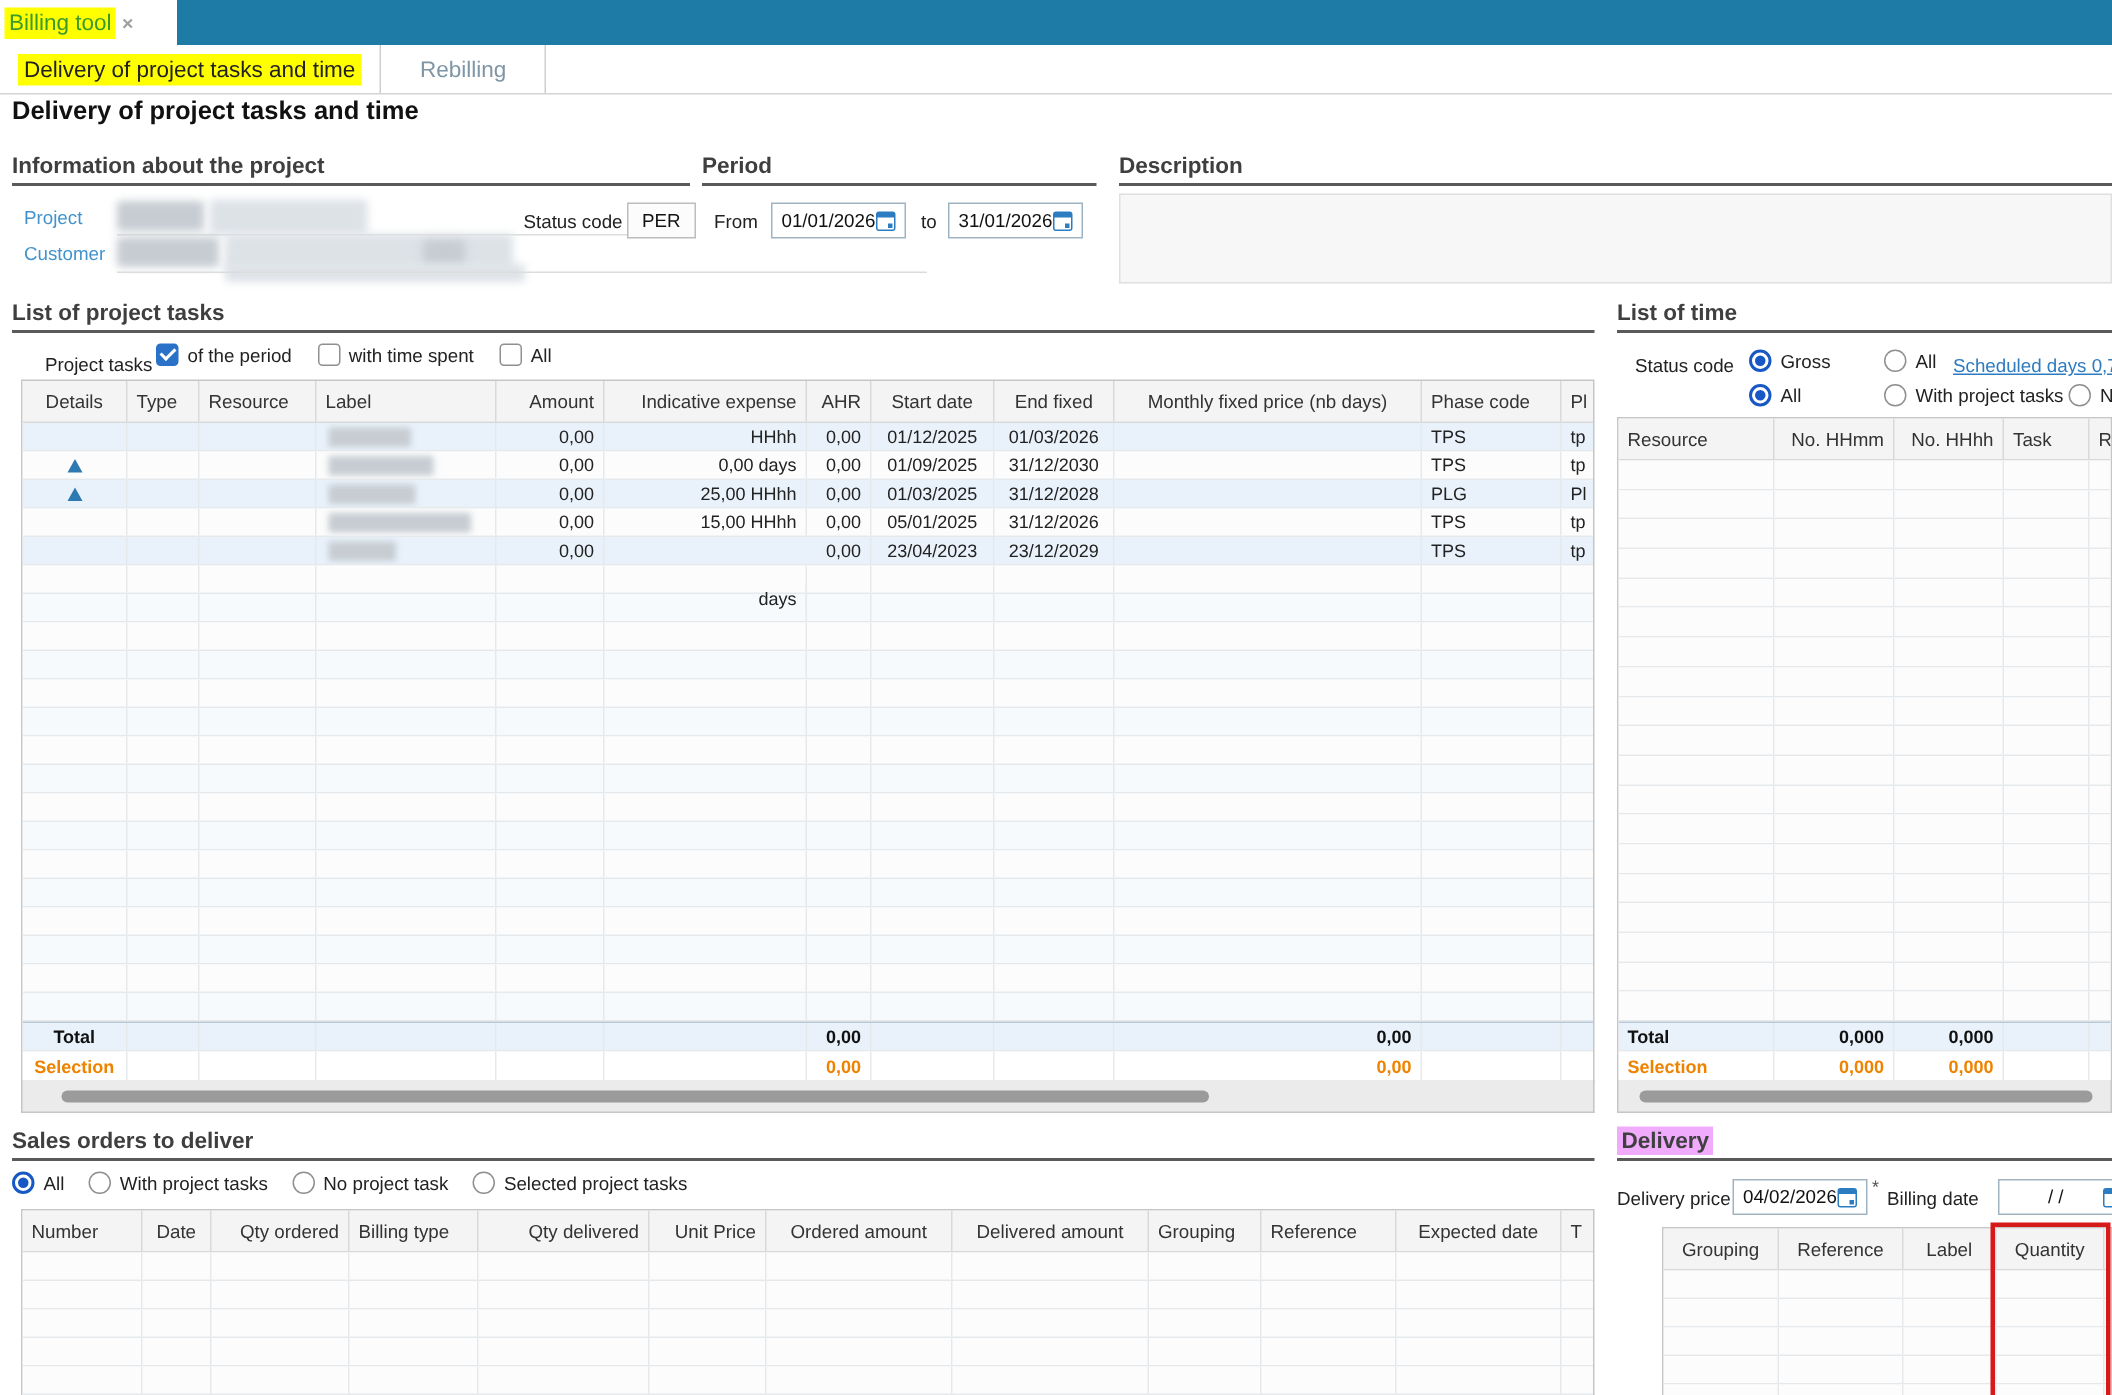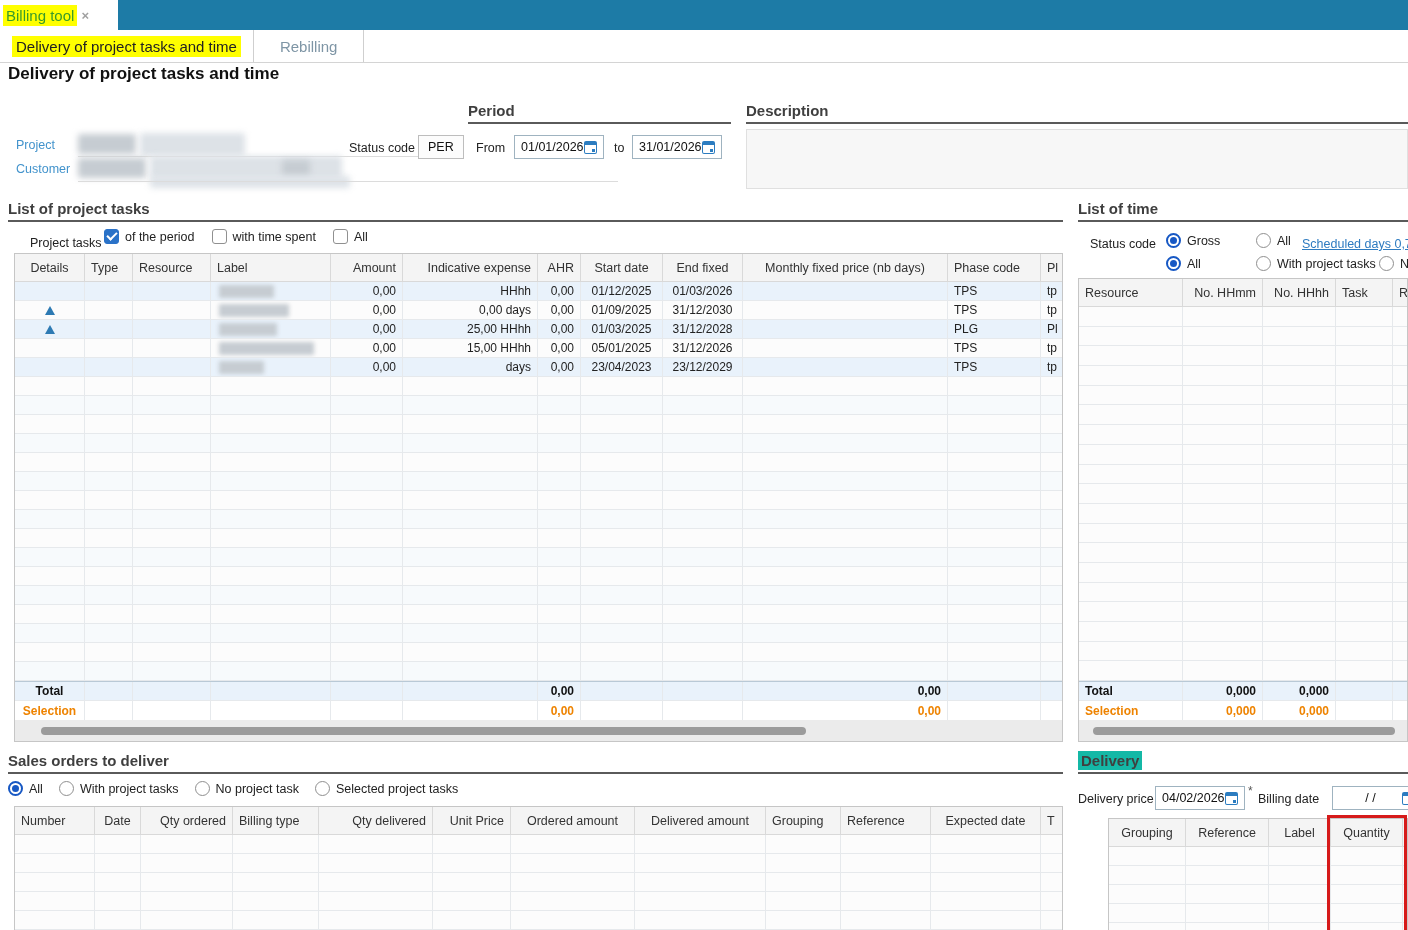--- a/index.html
+++ b/index.html
@@ -11,21 +11,21 @@
   .wintab .hl{background:#ffff00;color:#3a9b2a;font-size:15px;padding:2px 3px;margin-left:3px;white-space:nowrap;}
   .closex{color:#a0a0a0;font-size:13px;font-weight:bold;margin-left:4px;cursor:default;}
   
   .tabrow{position:absolute;left:0;top:30px;width:1408px;height:32px;background:#fff;border-bottom:1px solid #d4d4d4;display:flex;align-items:stretch;}
   .tab{display:flex;align-items:center;padding:0 12px;border-right:1px solid #cfcfcf;font-size:15px;}
   .tab .hl{background:#ffff00;color:#222;padding:2px 4px;white-space:nowrap;}
   .tab.inactive{color:#7e95a5;padding:0 26px;}
   .pagetitle{position:absolute;left:8px;top:64px;font-size:17px;font-weight:bold;color:#111;}
   
   .sec{position:absolute;font-size:15px;font-weight:bold;color:#3f3f3f;border-bottom:2px solid #5a5a5a;padding-bottom:3px;box-sizing:border-box;}
-  .sec .hl{background:#14b8a6;padding:1px 3px;}
+  .sec .hl{background:#f0abfc;padding:1px 3px;}
   
   .flabel{position:absolute;color:#4293cc;}
   .slabel{position:absolute;color:#222;}
   .dinput{position:absolute;display:flex;align-items:center;justify-content:space-between;border:1px solid #9fb3c0;background:#fff;height:24px;padding:0 6px;box-sizing:border-box;color:#111;}
   .fbox{position:absolute;border:1px solid #bdbdbd;background:#fcfcfc;height:24px;display:flex;align-items:center;padding:0 9px;box-sizing:border-box;color:#111;}
   .cal{width:13px;height:13px;border:1px solid #2b7cc0;border-top:4px solid #2b7cc0;border-radius:2px;box-sizing:border-box;position:relative;display:inline-block;background:#fff;flex:0 0 auto;}
   .cal::after{content:"";position:absolute;width:3px;height:3px;right:1px;bottom:1px;background:#2b7cc0;}
   .req{position:absolute;color:#555;font-size:12px;}
   .txtarea{position:absolute;background:#f7f7f7;border:1px solid #e0e0e0;box-sizing:border-box;}
   .uline{position:absolute;height:1px;background:#dcdcdc;}
@@ -76,20 +76,23 @@
     <div class="tab">
       <span class="hl">Delivery of project tasks and time</span>
     </div>
     <div class="tab inactive">
       <span>Rebilling</span>
     </div>
   </div>
 
   <div class="pagetitle">Delivery of project tasks and time</div>
 
+  <div class="sec" style="left:8px;top:102px;width:452px;">
+    <span>Information about the project</span>
+  </div>
   <div class="flabel" style="left:16px;top:138px;">Project</div>
   <div class="flabel" style="left:16px;top:162px;">Customer</div>
 
   <div class="blur" style="left:78px;top:134px;width:58px;height:20px;"></div>
   <div class="blur light" style="left:140px;top:133px;width:105px;height:23px;"></div>
   <div class="uline" style="left:78px;top:156px;width:370px;"></div>
   <div class="blur" style="left:78px;top:158px;width:68px;height:20px;"></div>
   <div class="blur light" style="left:150px;top:156px;width:192px;height:23px;"></div>
   <div class="blur" style="left:282px;top:160px;width:28px;height:16px;"></div>
   <div class="blur light" style="left:150px;top:176px;width:200px;height:12px;"></div>
@@ -218,21 +221,21 @@
         <div class="g-cell" style="width: 23px; justify-content: flex-start;">tp</div>
       </div>
       <div class="g-row alt-strong" style="height: 19px;">
         <div class="g-cell" style="width: 70px; justify-content: center;"></div>
         <div class="g-cell" style="width: 48px; justify-content: flex-start;"></div>
         <div class="g-cell" style="width: 78px; justify-content: flex-start;"></div>
         <div class="g-cell" style="width: 120px; justify-content: flex-start;">
           <span class="blur-chip" style="width: 45px;"></span>
         </div>
         <div class="g-cell" style="width: 72px; justify-content: flex-end;">0,00</div>
-        <div class="g-cell" style="width: 135px; justify-content: flex-end;">days</div>
+        <div class="g-cell" style="width: 135px; justify-content: flex-end; margin-top: 32px;">days</div>
         <div class="g-cell" style="width: 43px; justify-content: flex-end;">0,00</div>
         <div class="g-cell" style="width: 82px; justify-content: center;">23/04/2023</div>
         <div class="g-cell" style="width: 80px; justify-content: center;">23/12/2029</div>
         <div class="g-cell" style="width: 205px; justify-content: flex-end;"></div>
         <div class="g-cell" style="width: 93px; justify-content: flex-start;">TPS</div>
         <div class="g-cell" style="width: 23px; justify-content: flex-start;">tp</div>
       </div>
       <div class="g-row" style="height: 19px;">
         <div class="g-cell" style="width: 70px; justify-content: center;"></div>
         <div class="g-cell" style="width: 48px; justify-content: flex-start;"></div>

